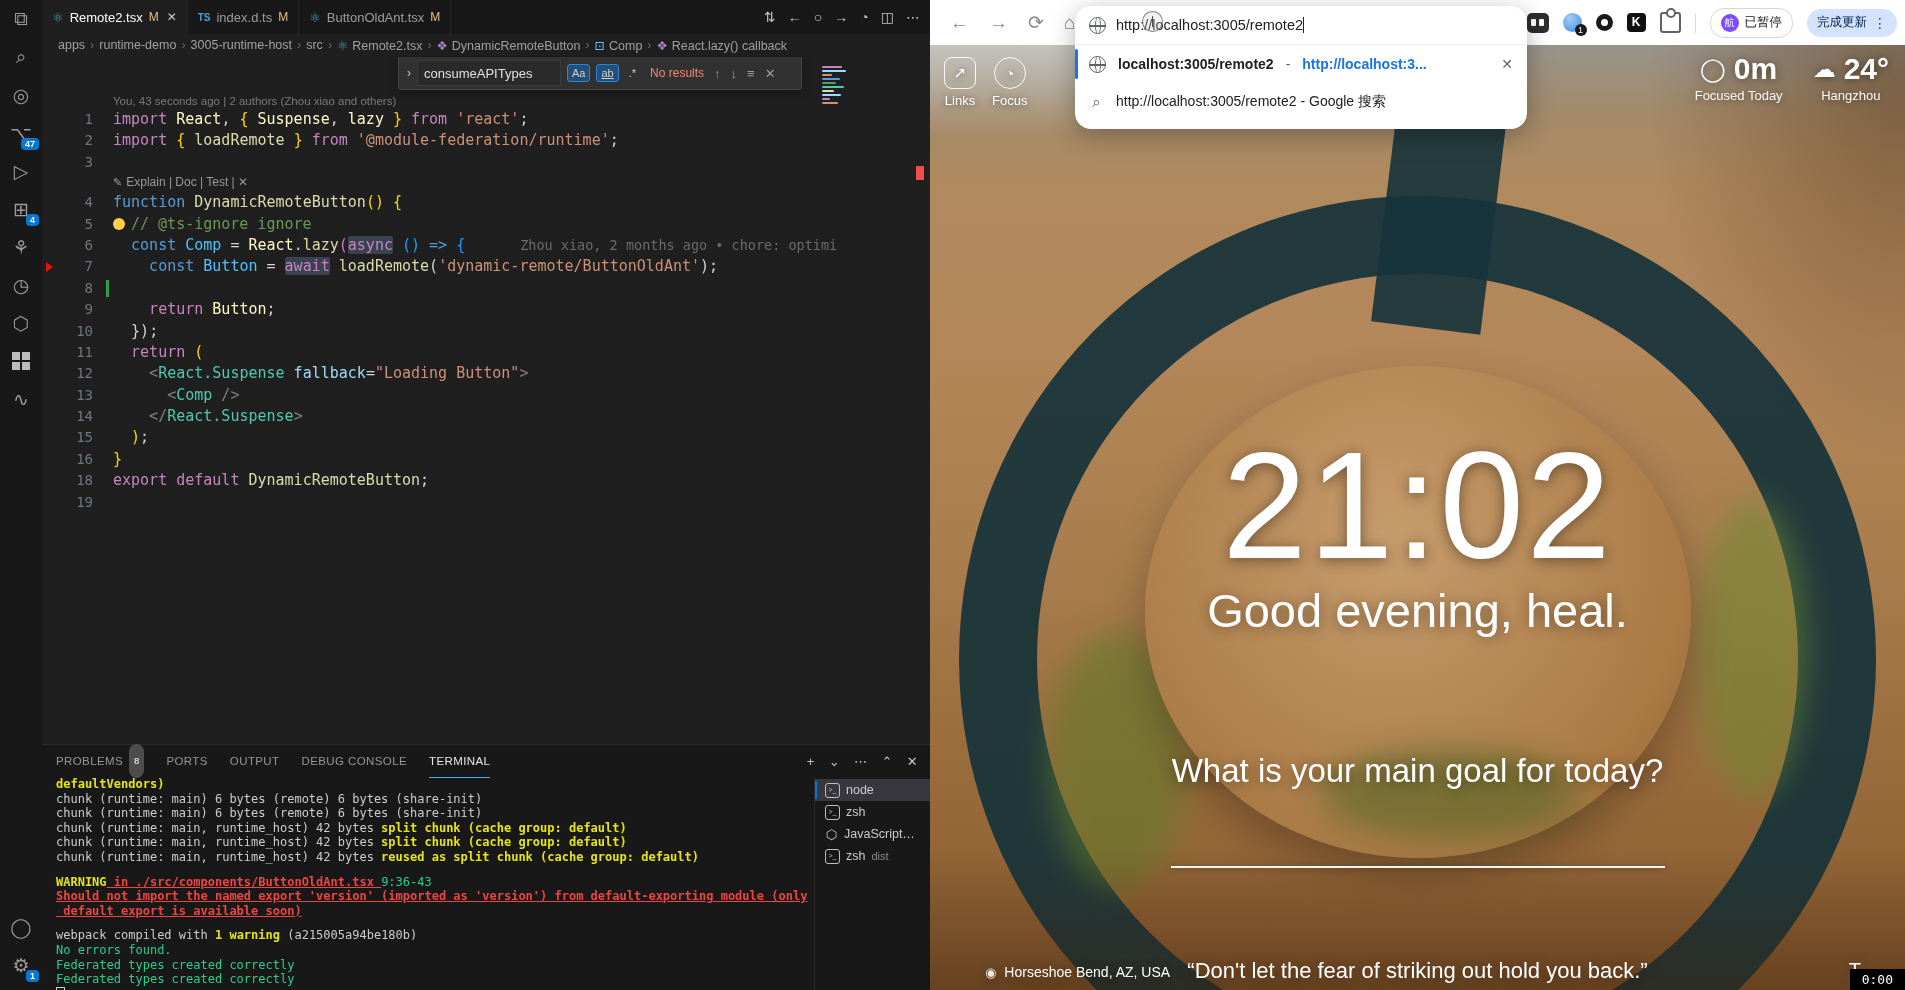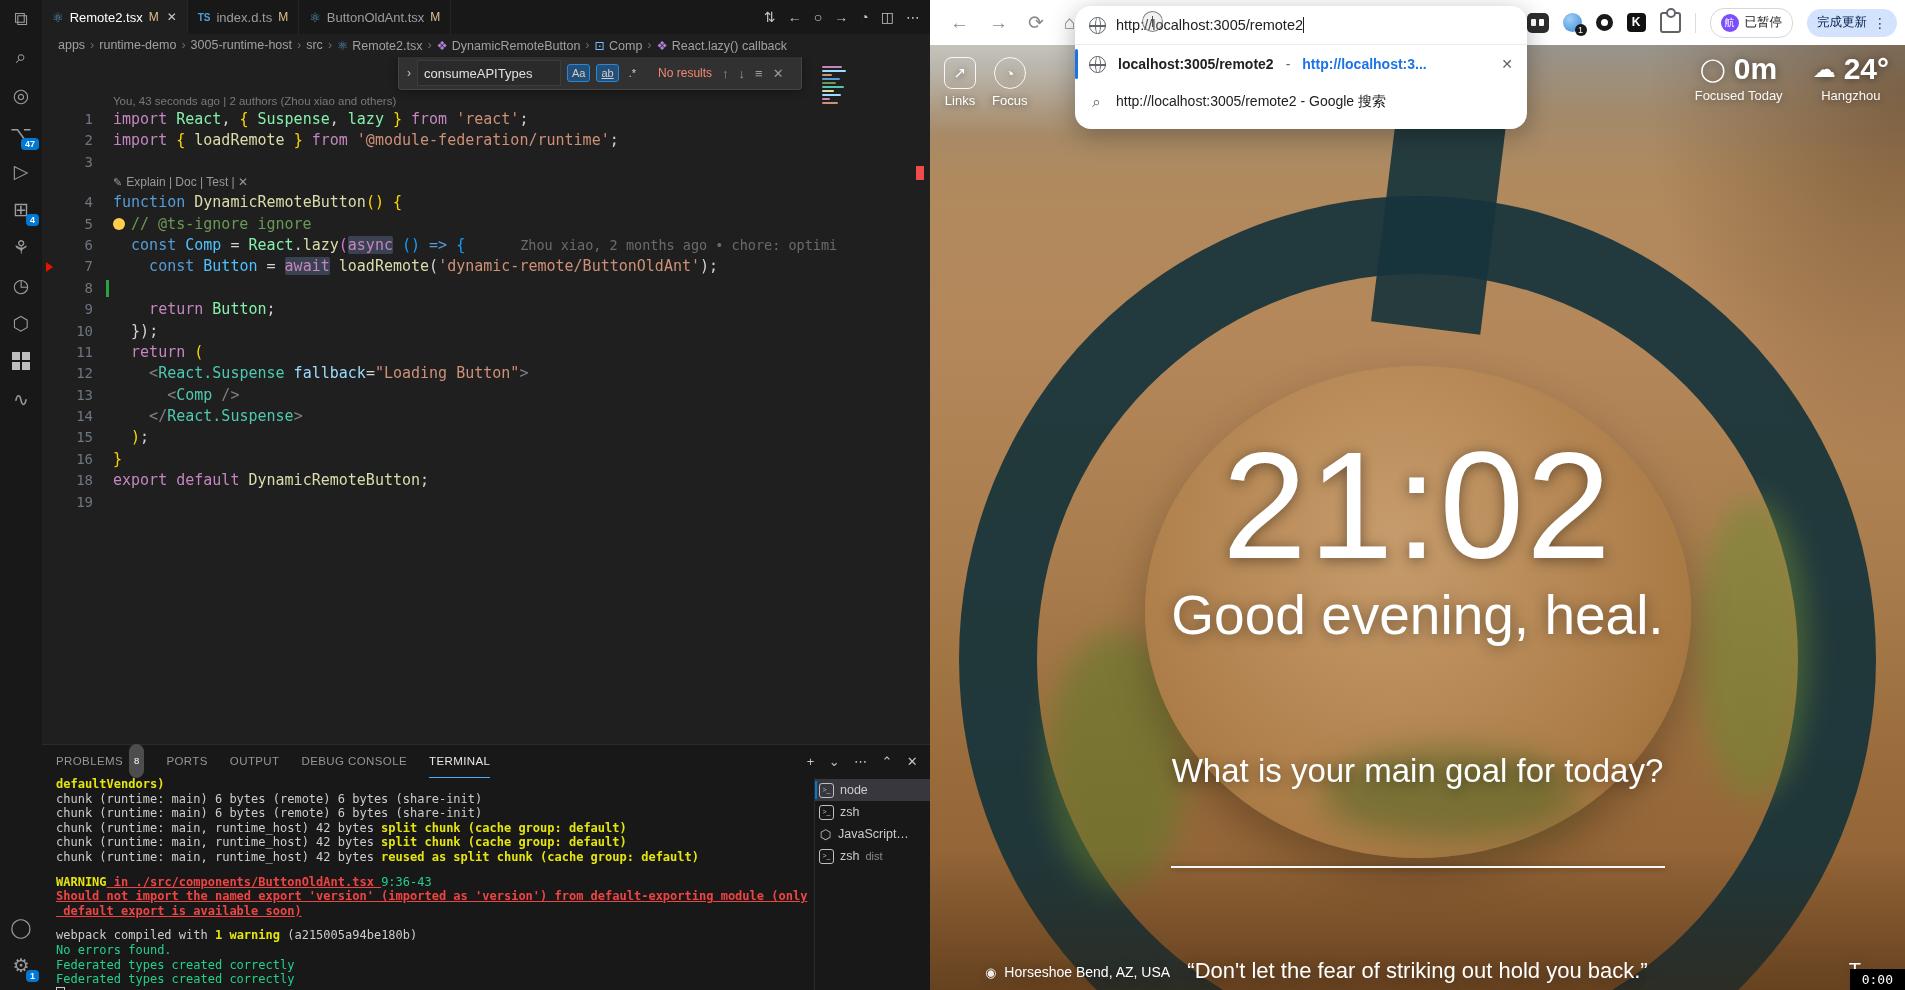--- a/index.html
+++ b/index.html
@@ -34,37 +34,37 @@
 
   #editor{position:absolute;left:0;top:56px;right:0;height:688px;background:#1f1f1f;overflow:hidden;}
   #code{position:absolute;left:0;top:37px;right:0;font-family:"DejaVu Sans Mono","Liberation Mono",monospace;font-size:15px;}
   .code-row{position:relative;height:21.4px;line-height:21.4px;white-space:pre;display:flex;}
   .code-row .gutter{position:relative;width:71px;flex:0 0 71px;text-align:right;padding-right:20px;box-sizing:border-box;color:#6e7681;font-size:14px;}
   .code-row .ltext{flex:1;overflow:hidden;}
   .meta-row{height:16px;line-height:16px;font-size:11.5px;color:#7a7a7a;font-family:"Liberation Sans",sans-serif;}
   .meta-row .ltext{font-style:normal;}
   .lens-row{height:19px;line-height:19px;font-size:12px;color:#999999;font-family:"Liberation Sans",sans-serif;}
   .lens-ico{color:#999;margin-right:4px;font-size:11px;}
-  .tok-k{color:#C586C0}.tok-d{color:#569CD6}.tok-v{color:#86efac}.tok-cv{color:#4FC1FF}
+  .tok-k{color:#C586C0}.tok-d{color:#569CD6}.tok-v{color:#fef9c3}.tok-cv{color:#4FC1FF}
   .tok-f{color:#DCDCAA}.tok-s{color:#CE9178}.tok-p{color:#D4D4D4}.tok-c{color:#6A9955}
   .tok-t{color:#4EC9B0}.tok-ang{color:#808080}.tok-at{color:#9CDCFE}
   .tok-b1{color:#FFD700}.tok-b2{color:#DA70D6}.tok-b3{color:#179FFF}
   .tok-hlk{color:#C586C0;background:#3a4251;border-radius:2px;}
   .tok-blame{color:#6b6b6b;margin-left:55px;font-size:13.5px;}
   .bulb{display:inline-block;width:12px;height:12px;border-radius:50%;background:#ffcf4a;margin-right:6px;vertical-align:-1px;}
   .red-flag{position:absolute;left:4px;top:6px;width:0;height:0;border-left:7px solid #e51400;border-top:5px solid transparent;border-bottom:5px solid transparent;}
   .change-bar{position:absolute;left:64px;top:2px;bottom:2px;width:3px;background:#2ea043;}
 
   #find-widget{position:absolute;left:356px;top:1px;width:404px;height:33px;background:#313131;border:1px solid #454545;border-top:none;border-radius:0 0 4px 4px;box-shadow:0 2px 8px rgba(0,0,0,.36);display:flex;align-items:center;gap:6px;padding:0 8px;box-sizing:border-box;z-index:5;}
   #find-widget .chev{color:#c5c5c5;font-size:12px;}
   #find-input{background:#2a2a2a;border:1px solid #3c3c3c;color:#e0e0e0;font-size:13px;height:24px;width:130px;padding:0 6px;outline:none;font-family:"Liberation Sans",sans-serif;}
   .find-toggle{font-size:11px;color:#d0d0d0;padding:2px 4px;border-radius:3px;cursor:pointer;}
   .find-toggle.on{background:#264f78;border:1px solid #2488db;}
   .find-toggle.on2{border:1px solid #2488db;background:#264f78;text-decoration:underline;}
-  #find-status{color:#f48771;font-size:12px;margin-left:12px;white-space:nowrap;}
+  #find-status{color:#f48771;font-size:12px;margin-left:4px;white-space:nowrap;}
   .find-act{color:#9a9a9a;font-size:13px;margin-left:4px;cursor:pointer;}
 
   #minimap{position:absolute;right:82px;top:8px;width:26px;z-index:4;}
   #minimap div{height:2px;margin:2px 0;border-radius:1px;}
   #ruler-mark{position:absolute;right:6px;top:110px;width:8px;height:14px;background:#f14c4c;z-index:4;}
 
   #panel{position:absolute;left:0;top:744px;right:0;height:246px;background:#181818;border-top:1px solid #2b2b2b;}
   #panel-header{position:absolute;left:0;top:0;right:0;height:32px;display:flex;align-items:center;gap:22px;padding-left:14px;font-size:11.5px;letter-spacing:.4px;color:#969696;}
   .ptab{display:flex;align-items:center;gap:6px;cursor:pointer;height:100%;line-height:32px;}
   .ptab.active{color:#e7e7e7;border-bottom:1px solid #4daafc;}
@@ -73,21 +73,21 @@
   #panel-actions span{cursor:pointer;}
   #terminal{position:absolute;left:14px;top:32px;right:120px;bottom:0;font-family:"DejaVu Sans Mono","Liberation Mono",monospace;font-size:12px;overflow:hidden;}
   .trow{height:14.6px;line-height:14.6px;white-space:pre;}
   .trow.blank{height:10px;}
   .t-y{color:#e5e510;font-weight:bold;}
   .t-w{color:#cccccc;}
   .t-wb{color:#ef4444;font-weight:bold;text-decoration:underline;}
   .t-g{color:#23d18b;}
   .term-cursor{display:inline-block;width:7px;height:13px;border:1px solid #cccccc;vertical-align:text-bottom;}
   #term-list{position:absolute;right:0;top:32px;width:115px;bottom:0;border-left:1px solid #2b2b2b;padding-top:2px;}
-  .term-item{position:relative;height:22px;display:flex;align-items:center;gap:6px;padding-left:4px;font-size:12.5px;color:#cccccc;cursor:pointer;}
+  .term-item{position:relative;height:22px;display:flex;align-items:center;gap:6px;padding-left:10px;font-size:12.5px;color:#cccccc;cursor:pointer;}
   .term-item.sel{background:#37373d;}
   .term-item.sel::before{content:"";position:absolute;left:0;top:2px;bottom:2px;width:2px;background:#0078d4;}
   .term-ico{width:13px;height:13px;border:1px solid #bfbfbf;border-radius:3px;font-size:7px;line-height:11px;text-align:center;color:#bfbfbf;flex:0 0 13px;}
   .term-ico.hex{border:none;font-size:13px;line-height:13px;}
   .term-extra{color:#8a8a8a;font-size:11px;}
 
   
   #browser{position:absolute;left:930px;top:0;width:975px;height:990px;background:#fff;overflow:hidden;}
   #btoolbar{position:absolute;left:0;top:0;right:0;height:45px;background:#ffffff;display:flex;align-items:center;z-index:30;}
   .nav-ico{color:#8a8a8a;font-size:19px;margin-left:20px;cursor:pointer;}
@@ -116,21 +116,21 @@
   .river-ring{position:absolute;left:3%;top:16%;width:94%;height:98%;border-radius:50%;border:78px solid #16333b;box-sizing:border-box;opacity:.92;}
   .river-top{position:absolute;left:47%;top:0;width:110px;height:30%;background:#16333b;transform:rotate(7deg);opacity:.9;}
   .green1{position:absolute;left:12%;top:62%;width:140px;height:260px;border-radius:50%;background:#5f7a2b;filter:blur(14px);opacity:.55;}
   .green2{position:absolute;right:10%;top:48%;width:110px;height:300px;border-radius:50%;background:#6b8a33;filter:blur(14px);opacity:.5;}
   .green3{position:absolute;left:40%;bottom:16%;width:260px;height:90px;border-radius:50%;background:#44611f;filter:blur(16px);opacity:.5;}
   .rock-core{position:absolute;left:22%;top:34%;width:56%;height:52%;border-radius:50%;background:radial-gradient(ellipse at 45% 35%,#c79c6c,#aa7a45 70%,#93622f);box-shadow:0 18px 40px rgba(0,0,0,.25);}
   .shade-b{position:absolute;left:0;bottom:0;width:100%;height:140px;background:linear-gradient(0deg,rgba(60,35,14,.45),rgba(60,35,14,0));}
 
   .overlay-txt{color:#fff;text-shadow:0 2px 14px rgba(0,0,0,.45);}
   #clock{position:absolute;left:0;right:0;top:418px;text-align:center;font-size:152px;font-weight:500;letter-spacing:2px;z-index:10;}
-  #greeting{position:absolute;left:0;right:0;top:583px;text-align:center;font-size:55px;font-weight:500;z-index:10;}
+  #greeting{position:absolute;left:0;right:0;top:583px;text-align:center;font-size:47px;font-weight:500;z-index:10;}
   #prompt{position:absolute;left:0;right:0;top:752px;text-align:center;font-size:33px;font-weight:500;z-index:10;}
   #prompt-line{position:absolute;left:calc(50% - 247px);top:866px;width:494px;height:2px;background:rgba(255,255,255,.95);box-shadow:0 1px 6px rgba(0,0,0,.4);z-index:10;cursor:text;}
 
   #side-btns{position:absolute;left:14px;top:57px;display:flex;gap:16px;z-index:10;}
   .side-btn{display:flex;flex-direction:column;align-items:center;gap:4px;color:#fff;font-size:13px;text-shadow:0 1px 6px rgba(0,0,0,.5);cursor:pointer;}
   .side-btn .sb-ico{width:30px;height:30px;border:1.5px solid rgba(255,255,255,.9);border-radius:8px;display:flex;align-items:center;justify-content:center;font-size:15px;}
   .side-btn .sb-ico.round{border-radius:50%;}
 
   #widgets{position:absolute;right:16px;top:52px;display:flex;gap:30px;z-index:10;text-align:center;}
   .widget{color:#fff;text-shadow:0 1px 8px rgba(0,0,0,.5);}

